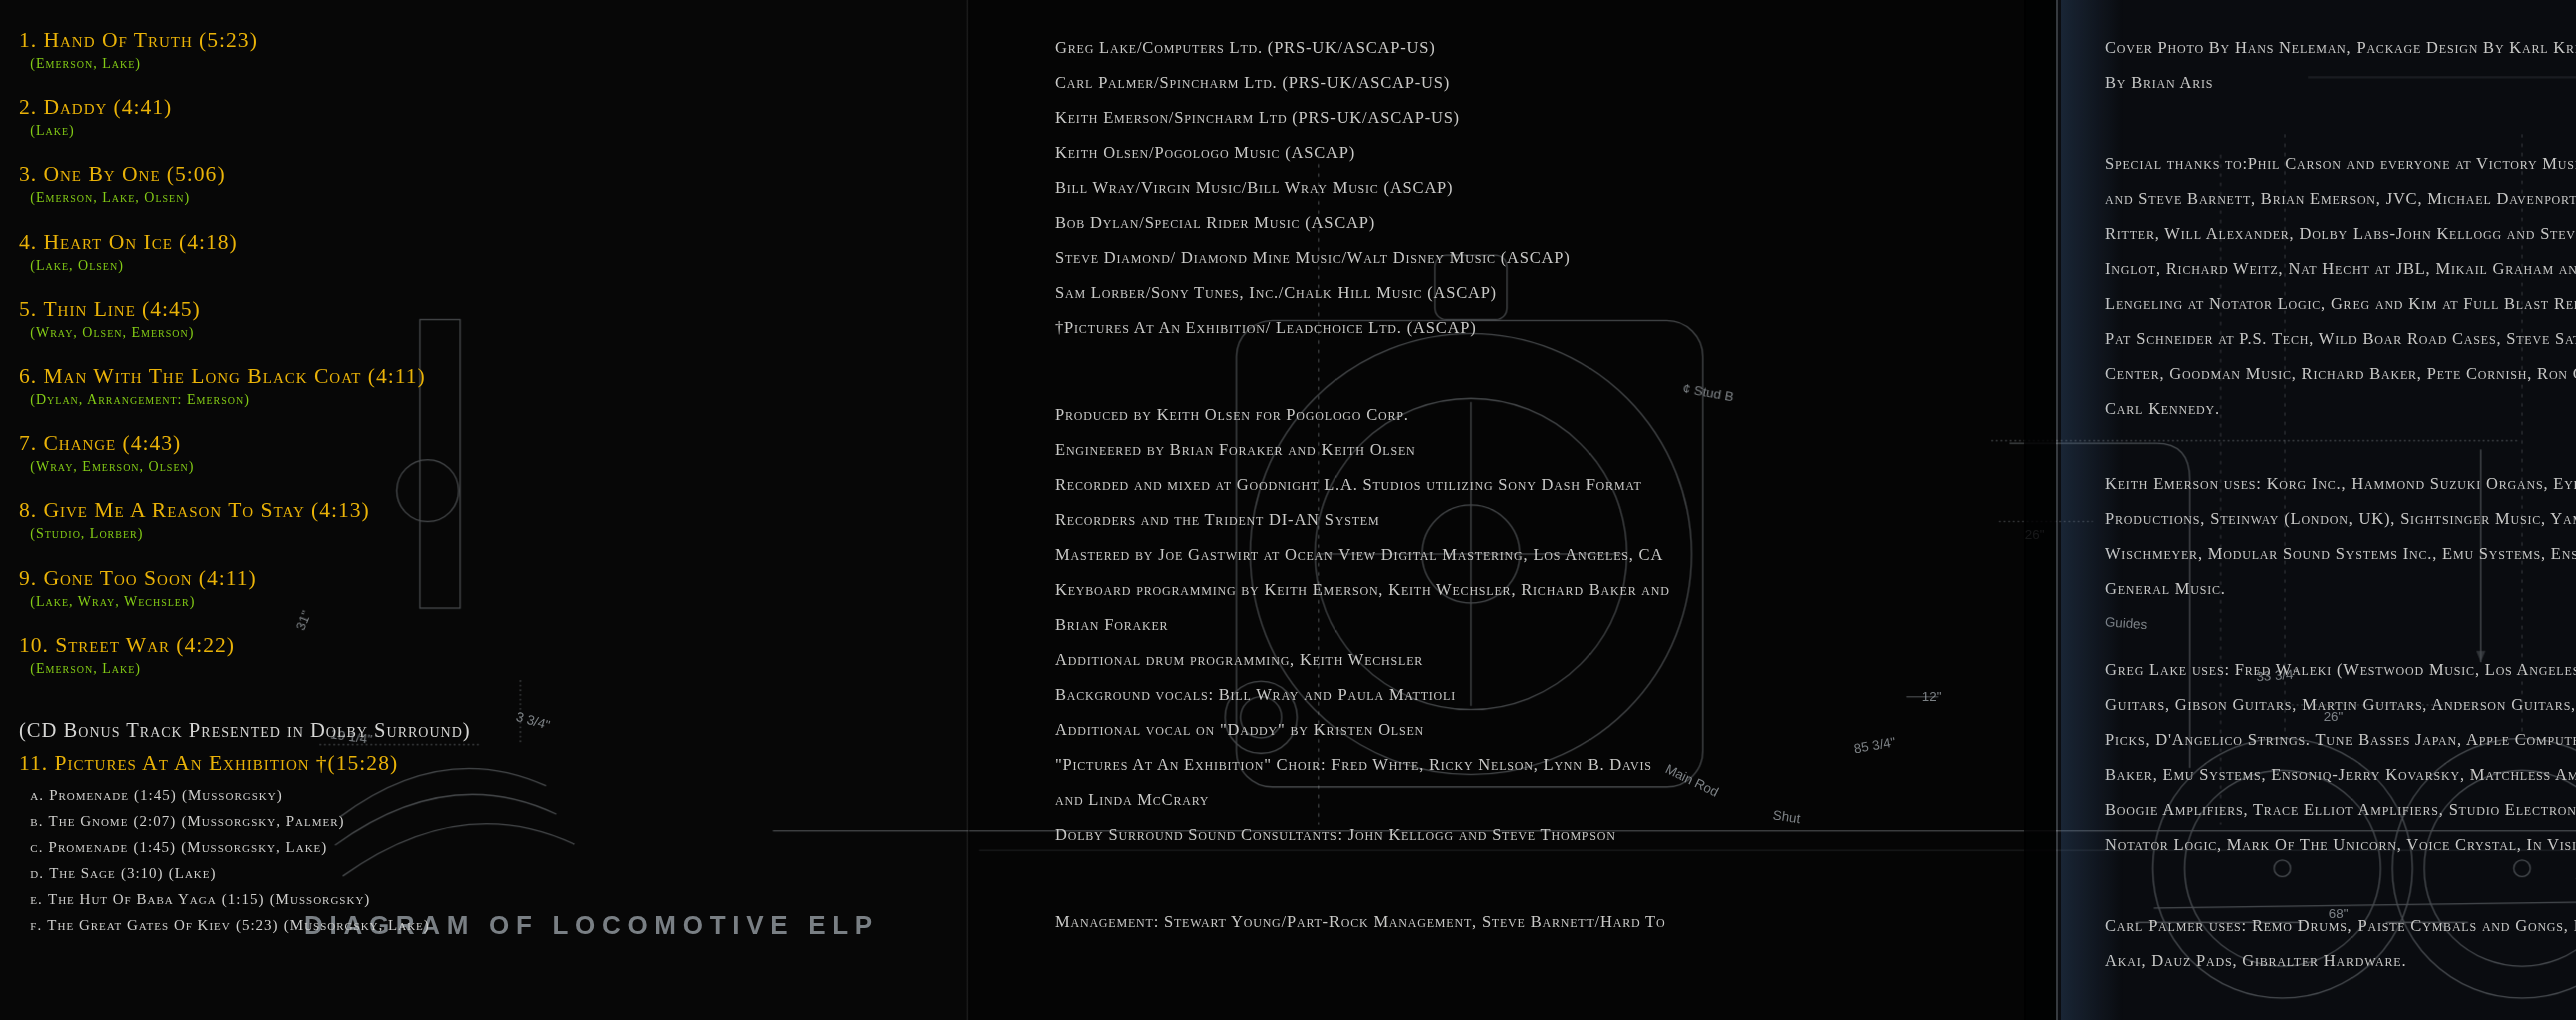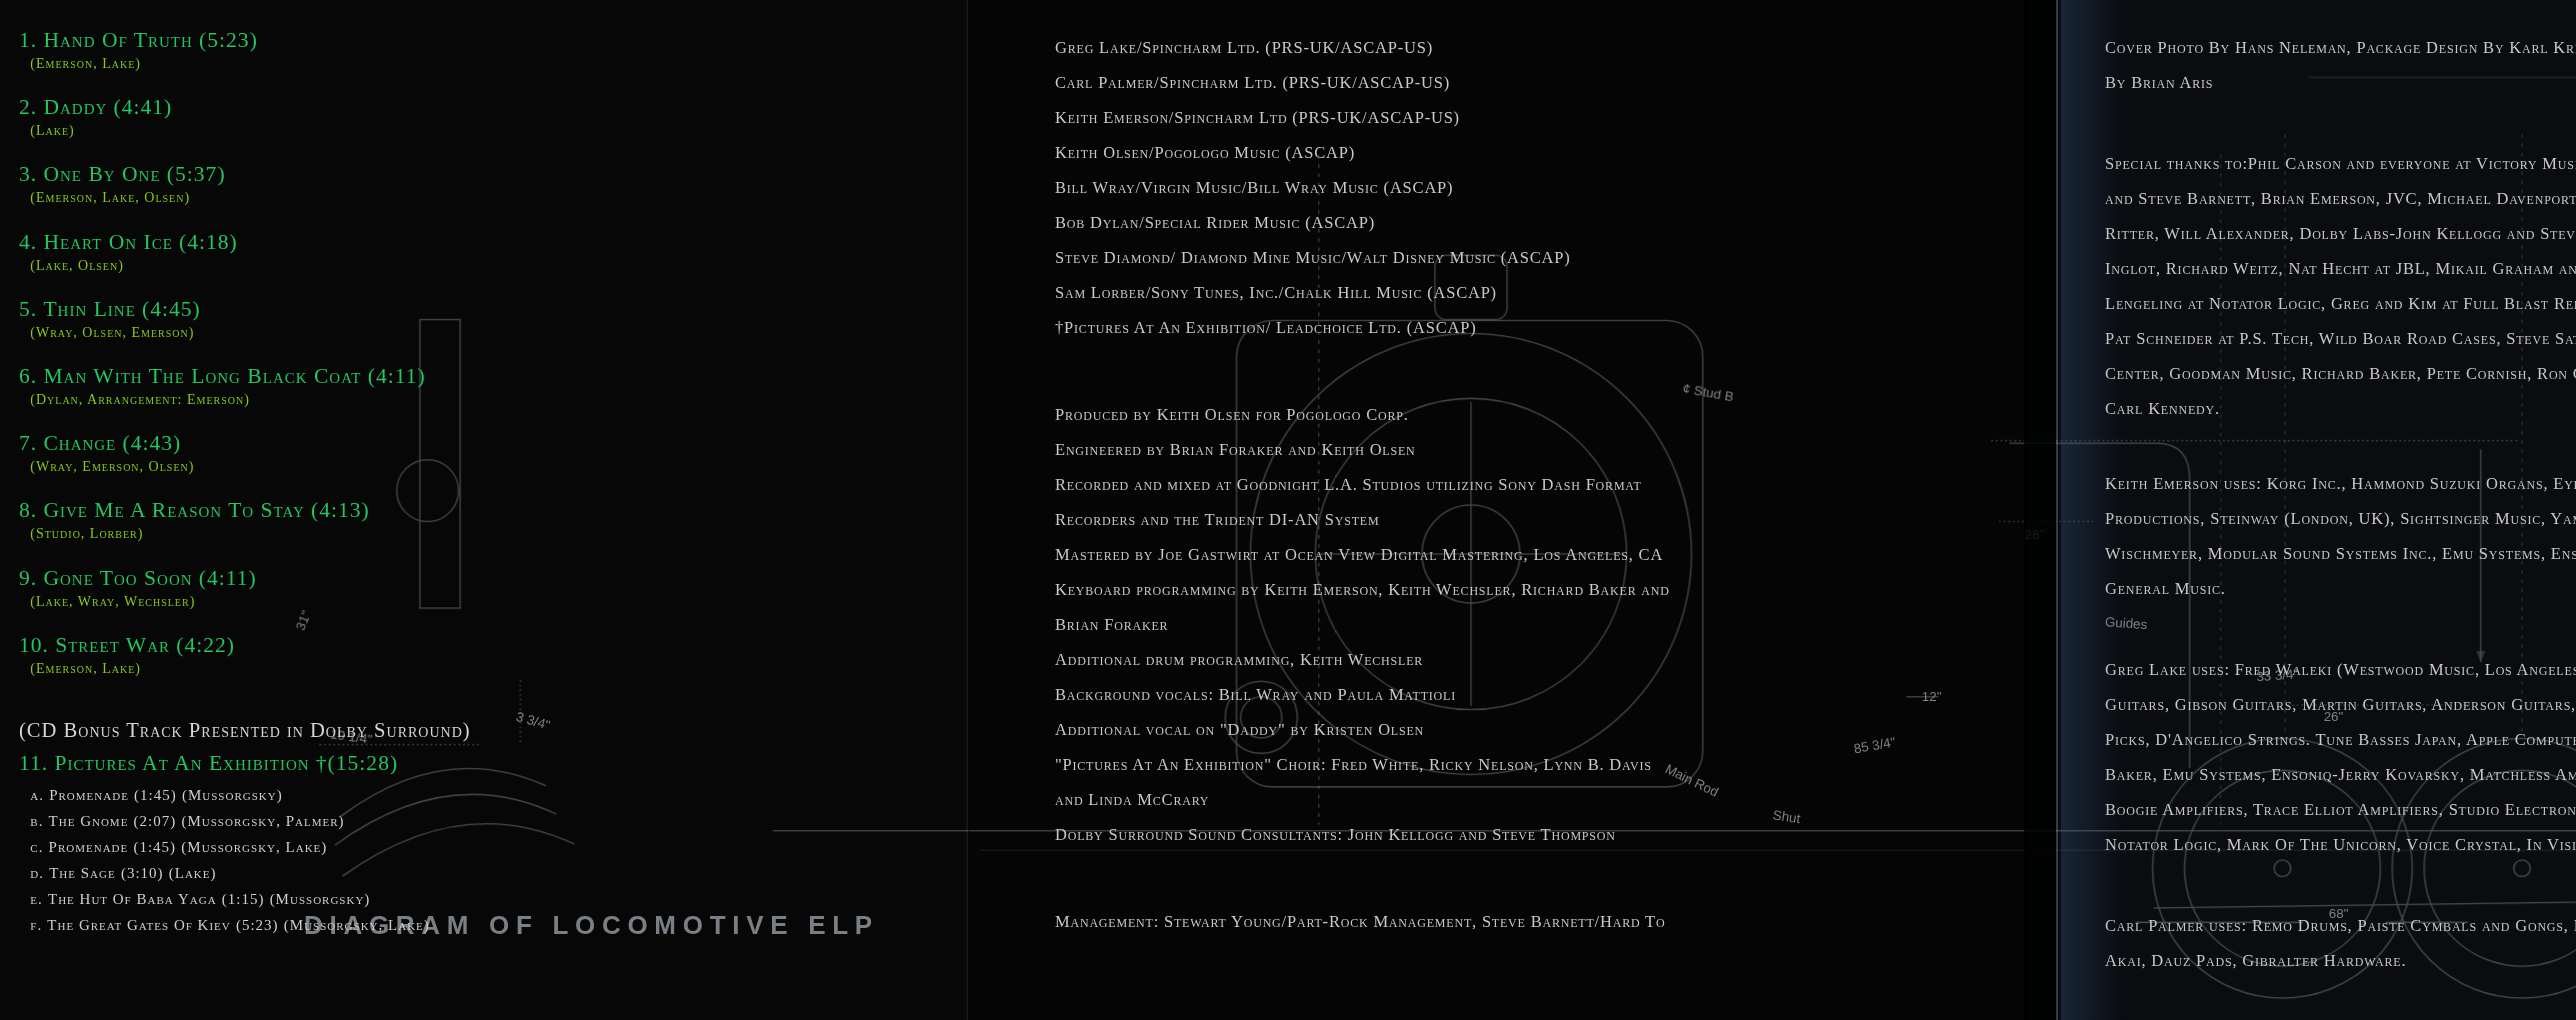--- a/index.html
+++ b/index.html
@@ -29,21 +29,21 @@
   
   .seam{position:absolute;top:0;height:1021px;z-index:3;pointer-events:none;}
   #seam-1{left:966px;width:4.1px;background:linear-gradient(90deg,transparent,rgba(255,255,255,.09),rgba(0,0,0,.55),transparent);}
   #fold-dark{left:2024px;width:32px;background:rgba(0,0,0,.82);}
   #fold-line{left:2056px;width:1.5px;background:rgba(215,224,233,.22);}
   #fold-sheen{left:2061px;width:62px;background:linear-gradient(90deg,rgba(70,110,160,.26),rgba(70,110,160,0));}
 
   
   #track-list{position:absolute;left:19px;top:27px;width:927px;z-index:3;color:var(--ink);}
   .track{margin-bottom:20.6px;}
-  .t-line{font-size:21.6px;line-height:27px;font-variant:small-caps;letter-spacing:1px;color:#22c55e;white-space:nowrap;}
+  .t-line{font-size:21.6px;line-height:27px;font-variant:small-caps;letter-spacing:1px;color:#eab308;white-space:nowrap;}
   .t-line span{margin-right:6.2px;}
   .t-credit{font-size:14px;line-height:19.6px;font-variant:small-caps;letter-spacing:1px;color:#84cc16;padding-left:11.3px;white-space:nowrap;}
   #bonus-note{margin-top:39px;font-size:20.6px;line-height:26px;font-variant:small-caps;letter-spacing:1px;color:#d6d6d4;white-space:nowrap;}
   #track11{margin-top:7.2px;}
   #subtracks{margin-top:4.1px;padding-left:11.3px;}
   .sub-line{font-size:15px;line-height:26px;font-variant:small-caps;letter-spacing:1px;color:#cfcfcd;white-space:nowrap;}
   .sub-line span{margin-right:5.2px;}
 
   
   .text-col{position:absolute;top:30px;z-index:3;font-size:16.5px;line-height:35px;
@@ -146,21 +146,21 @@
   <div id="track-list">
     <div class="track">
       <div class="t-line"><span>1.</span><span>Hand Of Truth</span><span>(5:23)</span></div>
       <div class="t-credit">(Emerson, Lake)</div>
     </div>
     <div class="track">
       <div class="t-line"><span>2.</span><span>Daddy</span><span>(4:41)</span></div>
       <div class="t-credit">(Lake)</div>
     </div>
     <div class="track">
-      <div class="t-line"><span>3.</span><span>One By One</span><span>(5:37)</span></div>
+      <div class="t-line"><span>3.</span><span>One By One</span><span>(5:06)</span></div>
       <div class="t-credit">(Emerson, Lake, Olsen)</div>
     </div>
     <div class="track">
       <div class="t-line"><span>4.</span><span>Heart On Ice</span><span>(4:18)</span></div>
       <div class="t-credit">(Lake, Olsen)</div>
     </div>
     <div class="track">
       <div class="t-line"><span>5.</span><span>Thin Line</span><span>(4:45)</span></div>
       <div class="t-credit">(Wray, Olsen, Emerson)</div>
     </div>
@@ -194,21 +194,21 @@
       <div class="sub-line"><span>a.</span><span>Promenade</span><span>(1:45)</span><span>(Mussorgsky)</span></div>
       <div class="sub-line"><span>b.</span><span>The Gnome</span><span>(2:07)</span><span>(Mussorgsky, Palmer)</span></div>
       <div class="sub-line"><span>c.</span><span>Promenade</span><span>(1:45)</span><span>(Mussorgsky, Lake)</span></div>
       <div class="sub-line"><span>d.</span><span>The Sage</span><span>(3:10)</span><span>(Lake)</span></div>
       <div class="sub-line"><span>e.</span><span>The Hut Of Baba Yaga</span><span>(1:15)</span><span>(Mussorgsky)</span></div>
       <div class="sub-line"><span>f.</span><span>The Great Gates Of Kiev</span><span>(5:23)</span><span>(Mussorgsky, Lake)</span></div>
     </div>
   </div>
 
   <div class="text-col" id="col-publishing" style="left:1055px">
-    <div class="cred-line">Greg Lake/Spincharm Ltd. (PRS-UK/ASCAP-US)</div>
+    <div class="cred-line">Greg Lake/Computers Ltd. (PRS-UK/ASCAP-US)</div>
     <div class="cred-line">Carl Palmer/Spincharm Ltd. (PRS-UK/ASCAP-US)</div>
     <div class="cred-line">Keith Emerson/Spincharm Ltd (PRS-UK/ASCAP-US)</div>
     <div class="cred-line">Keith Olsen/Pogologo Music (ASCAP)</div>
     <div class="cred-line">Bill Wray/Virgin Music/Bill Wray Music (ASCAP)</div>
     <div class="cred-line">Bob Dylan/Special Rider Music (ASCAP)</div>
     <div class="cred-line">Steve Diamond/ Diamond Mine Music/Walt Disney Music (ASCAP)</div>
     <div class="cred-line">Sam Lorber/Sony Tunes, Inc./Chalk Hill Music (ASCAP)</div>
     <div class="cred-line">†Pictures At An Exhibition/ Leadchoice Ltd. (ASCAP)</div>
     <div class="cred-line blk-gap-lg">Produced by Keith Olsen for Pogologo Corp.</div>
     <div class="cred-line">Engineered by Brian Foraker and Keith Olsen</div>

